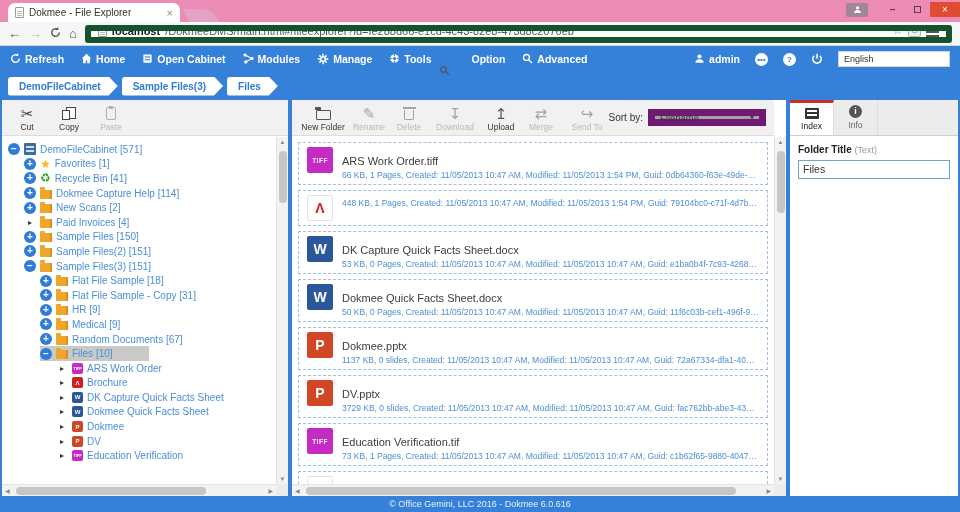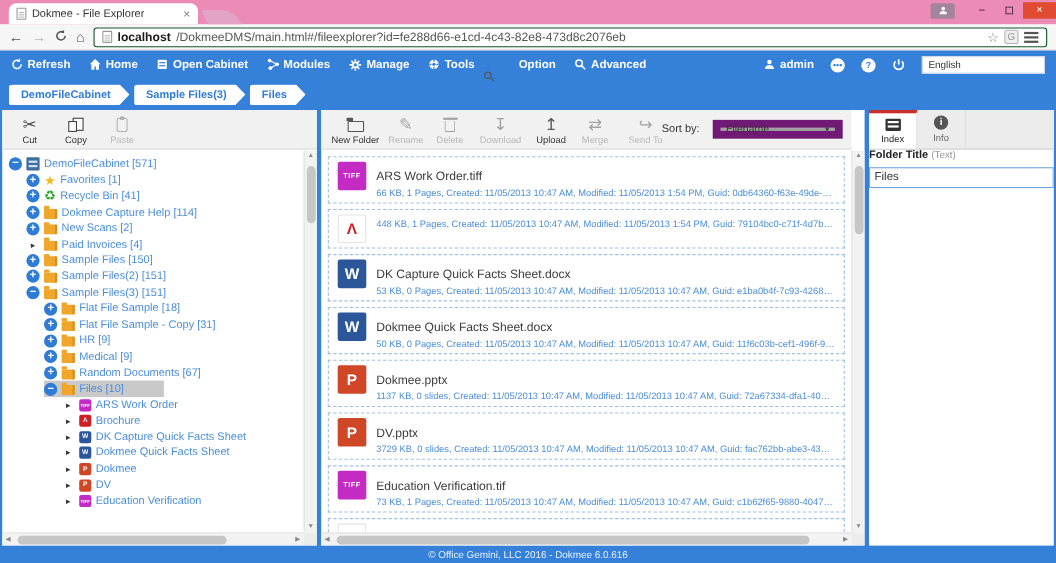--- a/index.html
+++ b/index.html
@@ -17,21 +17,21 @@
   .tab-close{margin-left:auto;color:#888;font-size:11px;line-height:10px}
   .newtab{width:30px;height:13px;background:#e2a3c6;border-radius:3px 10px 0 0;margin-left:6px;margin-bottom:0;transform:skewX(28deg)}
   .win-controls{position:absolute;right:0;top:2px;display:flex;align-items:center;height:15px}
   .avatar-btn{width:22px;height:14px;background:#a2849b;border-radius:2px;display:flex;align-items:center;justify-content:center;margin-right:12px}
   .win-min,.win-restore{width:25px;height:15px;color:#5d3a52;display:flex;align-items:center;justify-content:center;font-size:10px;font-weight:bold}
   .win-restore i{width:7px;height:7px;border:1.5px solid #5d3a52;display:block}
   .win-close{width:30px;height:15px;background:#e14b32;color:#fff;font-size:10px;display:flex;align-items:center;justify-content:center}
   .nav-bar{height:24px;background:#f6f6f6;border-bottom:1px solid #d4d4d4;display:flex;align-items:center;gap:8px;padding:0 8px;flex:none}
   .nav-ic{color:#555;font-size:13px;line-height:13px}
   .nav-ic.fwd{color:#b9b9b9}
-  .url-bar{flex:1;height:18px;background:#fff;border:1px solid #14532d;border-radius:3px;display:flex;align-items:center;gap:5px;padding:0 7px;font-size:11px;white-space:nowrap;overflow:hidden}
+  .url-bar{flex:1;height:18px;background:#fff;border:6px solid #14532d;border-radius:3px;display:flex;align-items:flex-end;gap:5px;padding:0 7px;font-size:11px;white-space:nowrap;overflow:hidden}
   .page-ic{width:9px;height:11px;border:1px solid #999;border-radius:1px;position:relative;flex:none}
   .page-ic::before{content:'';position:absolute;left:1px;top:3px;right:1px;height:1px;background:#bbb;box-shadow:0 2px 0 #bbb,0 4px 0 #bbb}
   .url-host{color:#1b1b1b;font-weight:bold}
   .url-path{color:#555;overflow:hidden;text-overflow:ellipsis}
   .star-ic{color:#8a8a8a;font-size:12px;margin-left:auto}
   .ext-ic{width:13px;height:13px;border:1px solid #b5b5b5;border-radius:2px;color:#999;font-size:9px;line-height:11px;text-align:center;background:#eee}
   .menu-ic{width:13px;height:10px;border-top:2px solid #555;border-bottom:2px solid #555;position:relative}
   .menu-ic::before{content:'';position:absolute;left:0;right:0;top:2px;height:2px;background:#555}
 
   
@@ -56,21 +56,21 @@
 
   
   .ltoolbar,.ctoolbar{height:36px;background:#f1f1f1;border-bottom:1px solid #dcdcdc;display:flex;gap:8px;padding:3px 8px 0;position:relative}
   .ctoolbar{margin-right:12px}
   .tbtn{display:flex;flex-direction:column;align-items:center;gap:1px;width:34px;font-size:8.5px;color:#333;cursor:default}
   .tbtn.wide{width:46px}
   .tbtn .iconbox{height:18px;display:flex;align-items:flex-end;justify-content:center;color:#555}
   .tbtn.disabled{color:#b8b8b8}
   .tbtn.disabled .iconbox{color:#a3a3a3}
   .gly{font-size:15px;line-height:15px}
-  .sort{position:absolute;right:8px;top:9px;display:flex;align-items:center;gap:12px;font-size:10px;color:#333}
+  .sort{position:absolute;right:8px;top:9px;display:flex;align-items:center;gap:5px;font-size:10px;color:#333}
   .sel-box{width:118px;height:17px;background:#a3a3a3;border:7px solid #701a75;font-size:9.5px;color:#333;display:flex;align-items:center;justify-content:space-between;padding:0 5px}
 
   
   .cico{display:inline-block;position:relative}
   .cico.nf{width:15px;height:10px;border:1.5px solid #555;border-radius:1px;margin-bottom:1px}
   .cico.nf::before{content:'';position:absolute;top:-4px;left:-1.5px;width:6px;height:3px;background:#555;border-radius:1px 1px 0 0}
   .cico.tr{width:10px;height:10px;border:1.5px solid currentColor;border-top:none;border-radius:0 0 2px 2px;margin-bottom:1px;color:inherit}
   .cico.tr::before{content:'';position:absolute;top:-3.5px;left:-2.5px;width:13px;height:2px;background:currentColor}
   .cico.copy{width:14px;height:14px}
   .cico.copy::before{content:'';position:absolute;left:4px;top:0;width:8px;height:10px;border:1.5px solid #444;background:#fafafa}
@@ -109,21 +109,21 @@
   .filelist{position:absolute;top:37px;left:0;right:12px;bottom:12px;padding:5px 6px;display:flex;flex-direction:column;gap:5px;overflow:hidden}
   .file-row{border:1px dashed #9fc0e8;display:flex;align-items:flex-start;gap:9px;padding:4px 8px;min-height:35px;flex:none;background:#fff}
   .fname{font-size:11px;color:#3c3c3c;margin-top:8px}
   .fmeta{font-size:8.5px;color:var(--link-blue);margin-top:3px;white-space:nowrap;overflow:hidden;text-overflow:ellipsis}
   .ftxt{min-width:0;flex:1}
 
   
   .rtabs{height:36px;background:#ececec;border-bottom:1px solid #cfcfcf;display:flex}
   .rtab{width:44px;display:flex;flex-direction:column;align-items:center;justify-content:center;gap:2px;font-size:8.5px;color:#666;border-right:1px solid #ddd;cursor:default}
   .rtab.active{background:#fff;border-top:3px solid var(--tab-red);color:#222}
-  .rcontent{flex:1}
+  .rcontent{padding:8px;flex:1}
   .flabel{font-weight:bold;color:#222;font-size:10px;margin-bottom:4px}
   .ftype{font-weight:normal;color:#999;font-size:9px}
   .rinput{width:100%;height:19px;border:1px solid #6fa3dd;font-size:10.5px;padding:1px 4px;color:#333;font-family:inherit}
 
   
   .vscroll{position:absolute;top:37px;right:0;bottom:12px;width:12px;background:#f2f2f2;border-left:1px solid #e2e2e2}
   .vscroll .sarr{position:absolute;left:0;width:11px;text-align:center;font-size:6px;color:#888}
   .vscroll .up{top:2px}.vscroll .dn{bottom:2px}
   .vthumb{position:absolute;left:1.5px;width:8px;top:14px;background:#c6c6c6;border-radius:4px}
   .hscroll{position:absolute;left:0;right:12px;bottom:0;height:12px;background:#f2f2f2;border-top:1px solid #e2e2e2}

